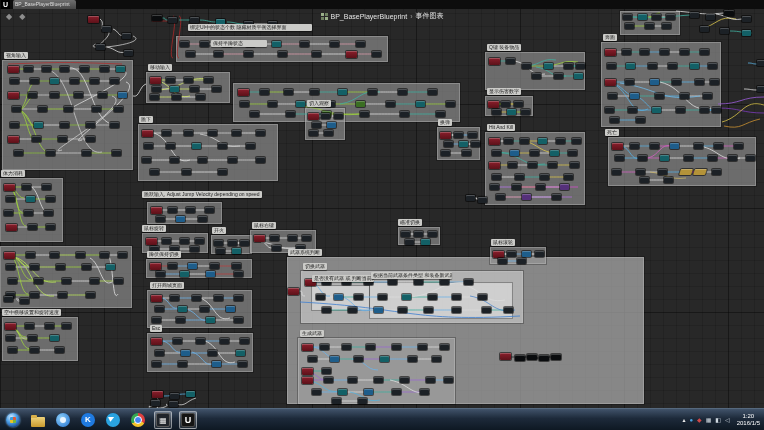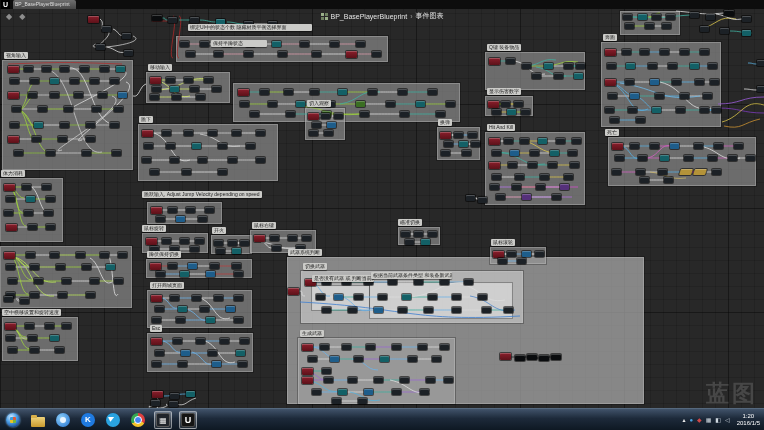--- a/index.html
+++ b/index.html
@@ -86,21 +86,20 @@
   #tray{margin-left:auto;display:flex;align-items:center;gap:4px;padding-right:4px;}
   .tray-ic{font-size:6px;line-height:8px;}
   #clock{color:#fff;font-size:6px;line-height:7px;text-align:center;padding-left:3px;}
 </style>
 </head>
 <body>
 
 <div id="screen">
 
   <div id="graph">
-    <div id="watermark">蓝图</div>
     <div class="layer" id="boxes-layer">
         <div class="cbox bg-outer" style="left: 287px; top: 257px; width: 357px; height: 147px;"></div>
         <div class="cbox bg-std" style="left: 2px; top: 60px; width: 131px; height: 110px;"></div>
         <div class="cbox bg-std" style="left: 0px; top: 178px; width: 63px; height: 64px;"></div>
         <div class="cbox bg-std" style="left: 0px; top: 246px; width: 132px; height: 62px;"></div>
         <div class="cbox bg-std" style="left: 2px; top: 317px; width: 76px; height: 44px;"></div>
         <div class="cbox bg-std" style="left: 146px; top: 72px; width: 84px; height: 31px;"></div>
         <div class="cbox bg-std" style="left: 138px; top: 124px; width: 140px; height: 57px;"></div>
         <div class="cbox bg-std" style="left: 176px; top: 36px; width: 212px; height: 26px;"></div>
         <div class="cbox bg-std" style="left: 233px; top: 83px; width: 227px; height: 39px;"></div>

